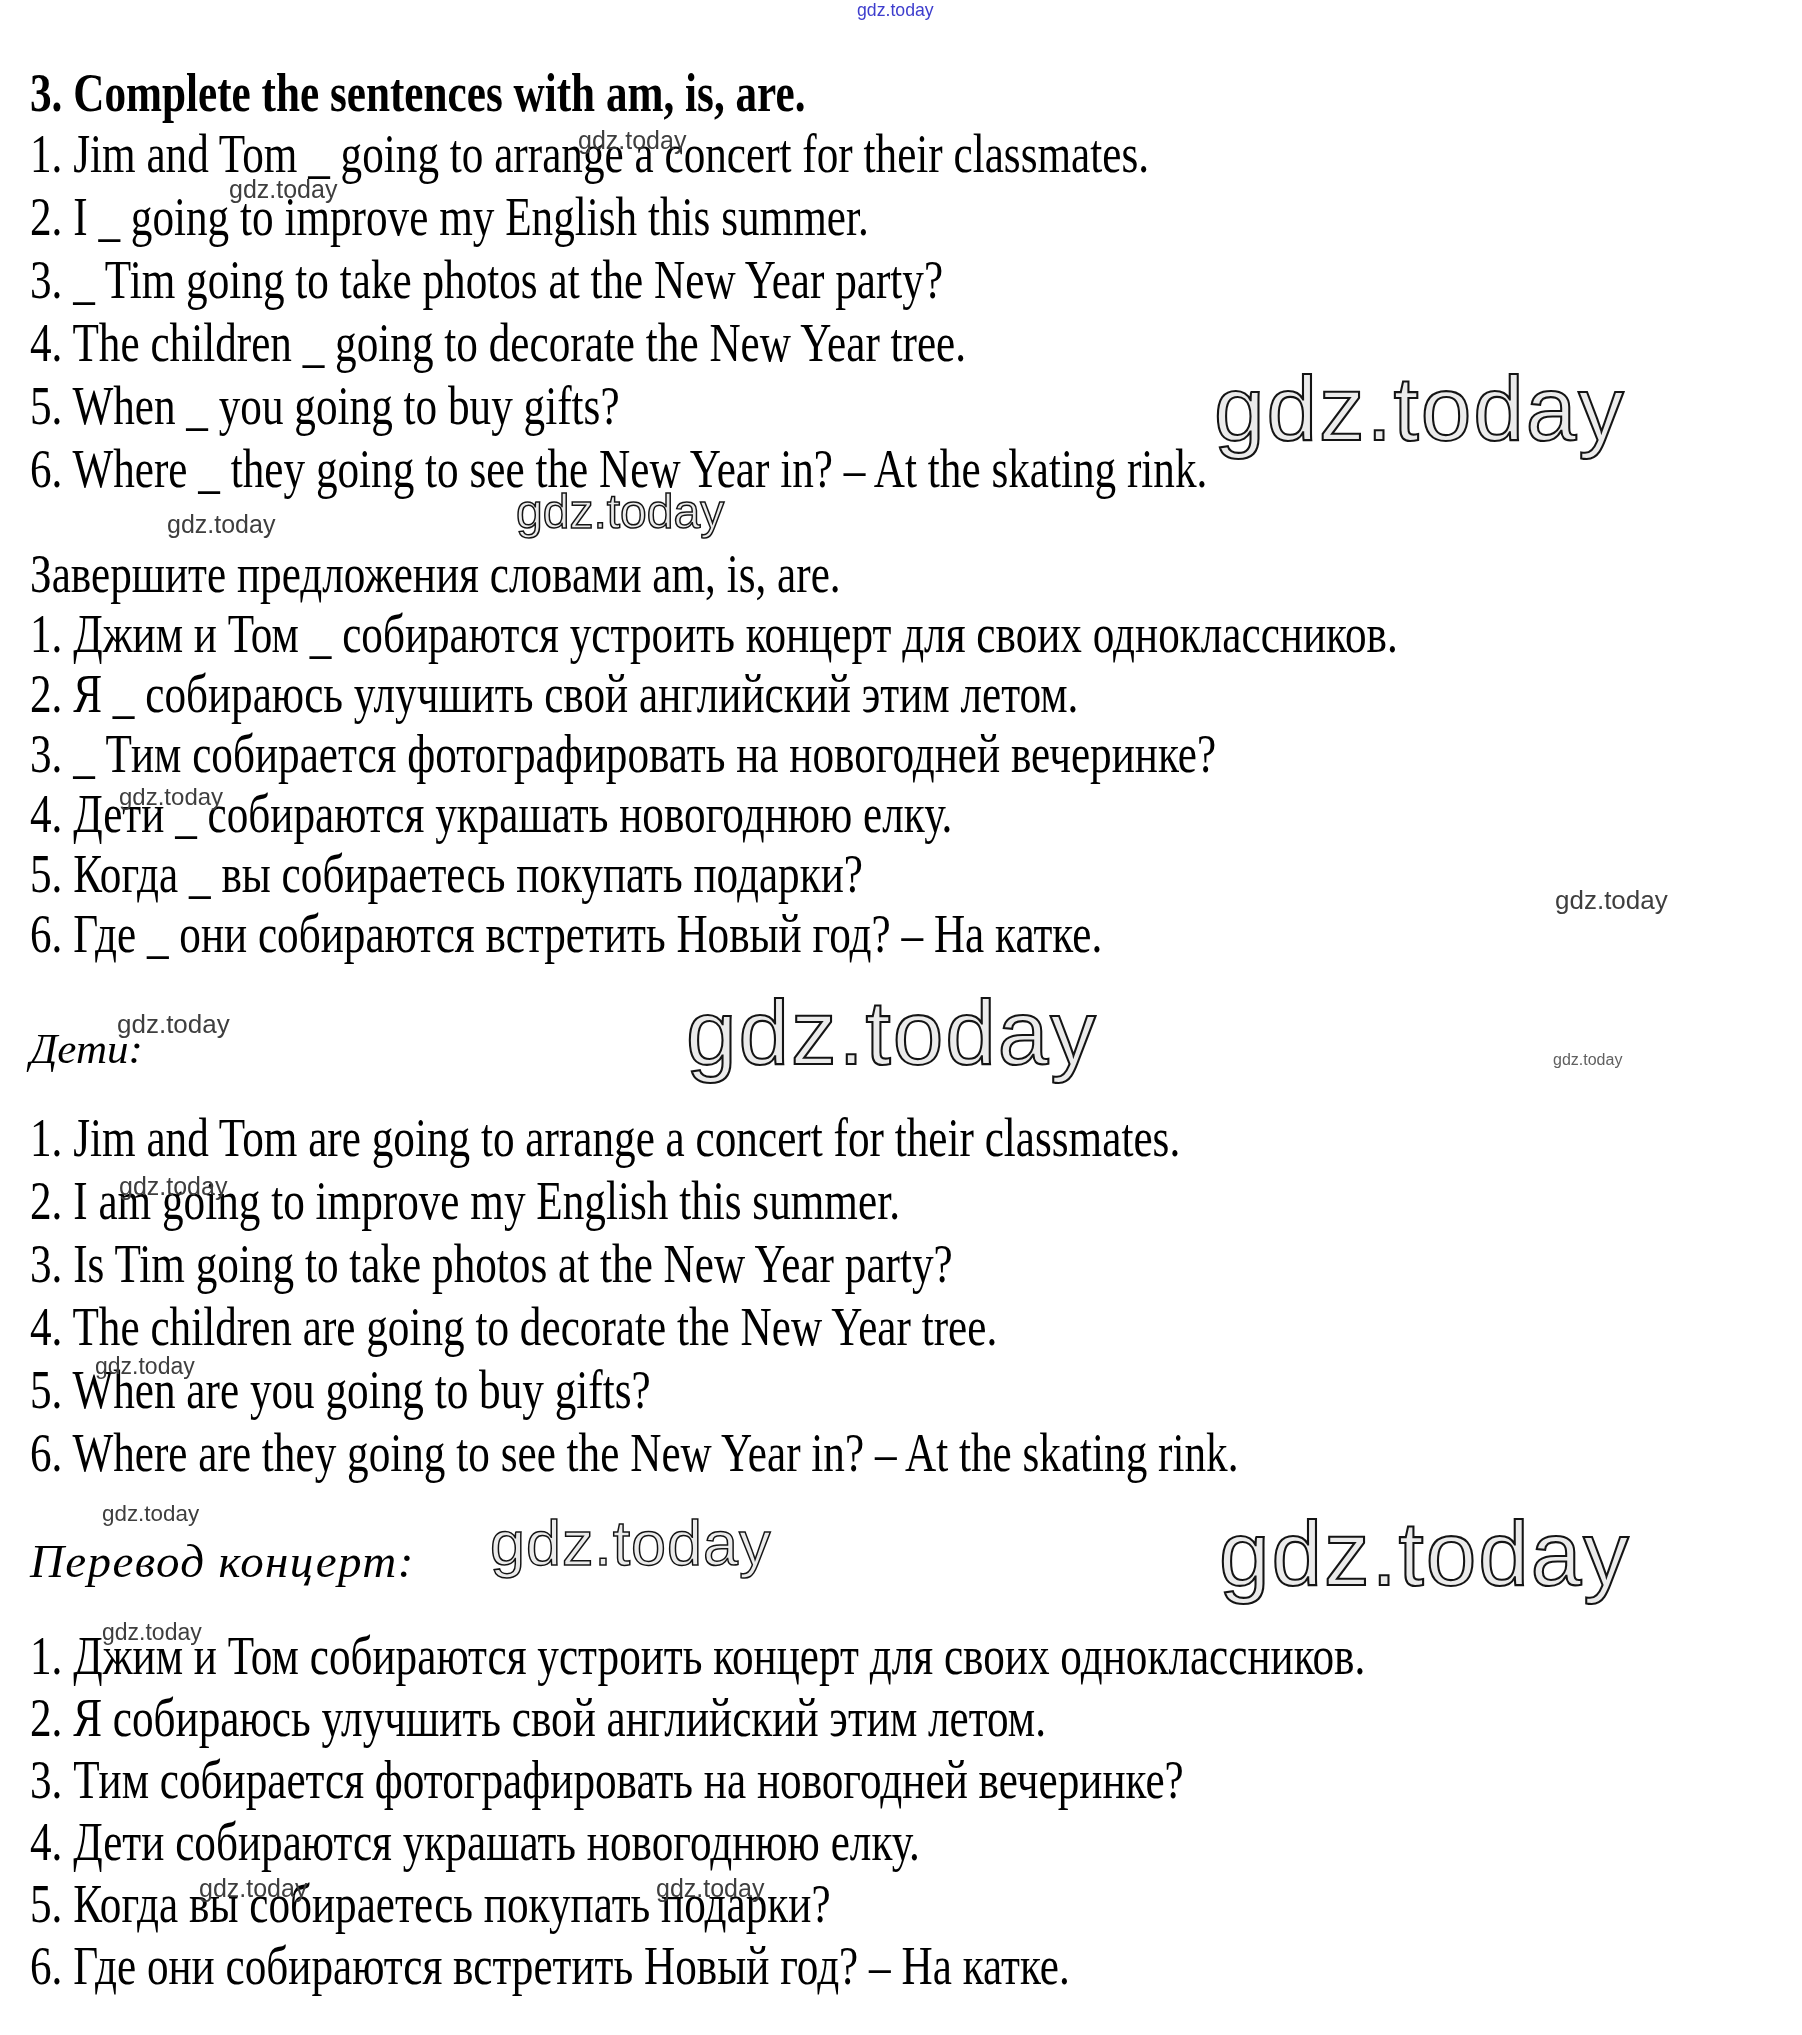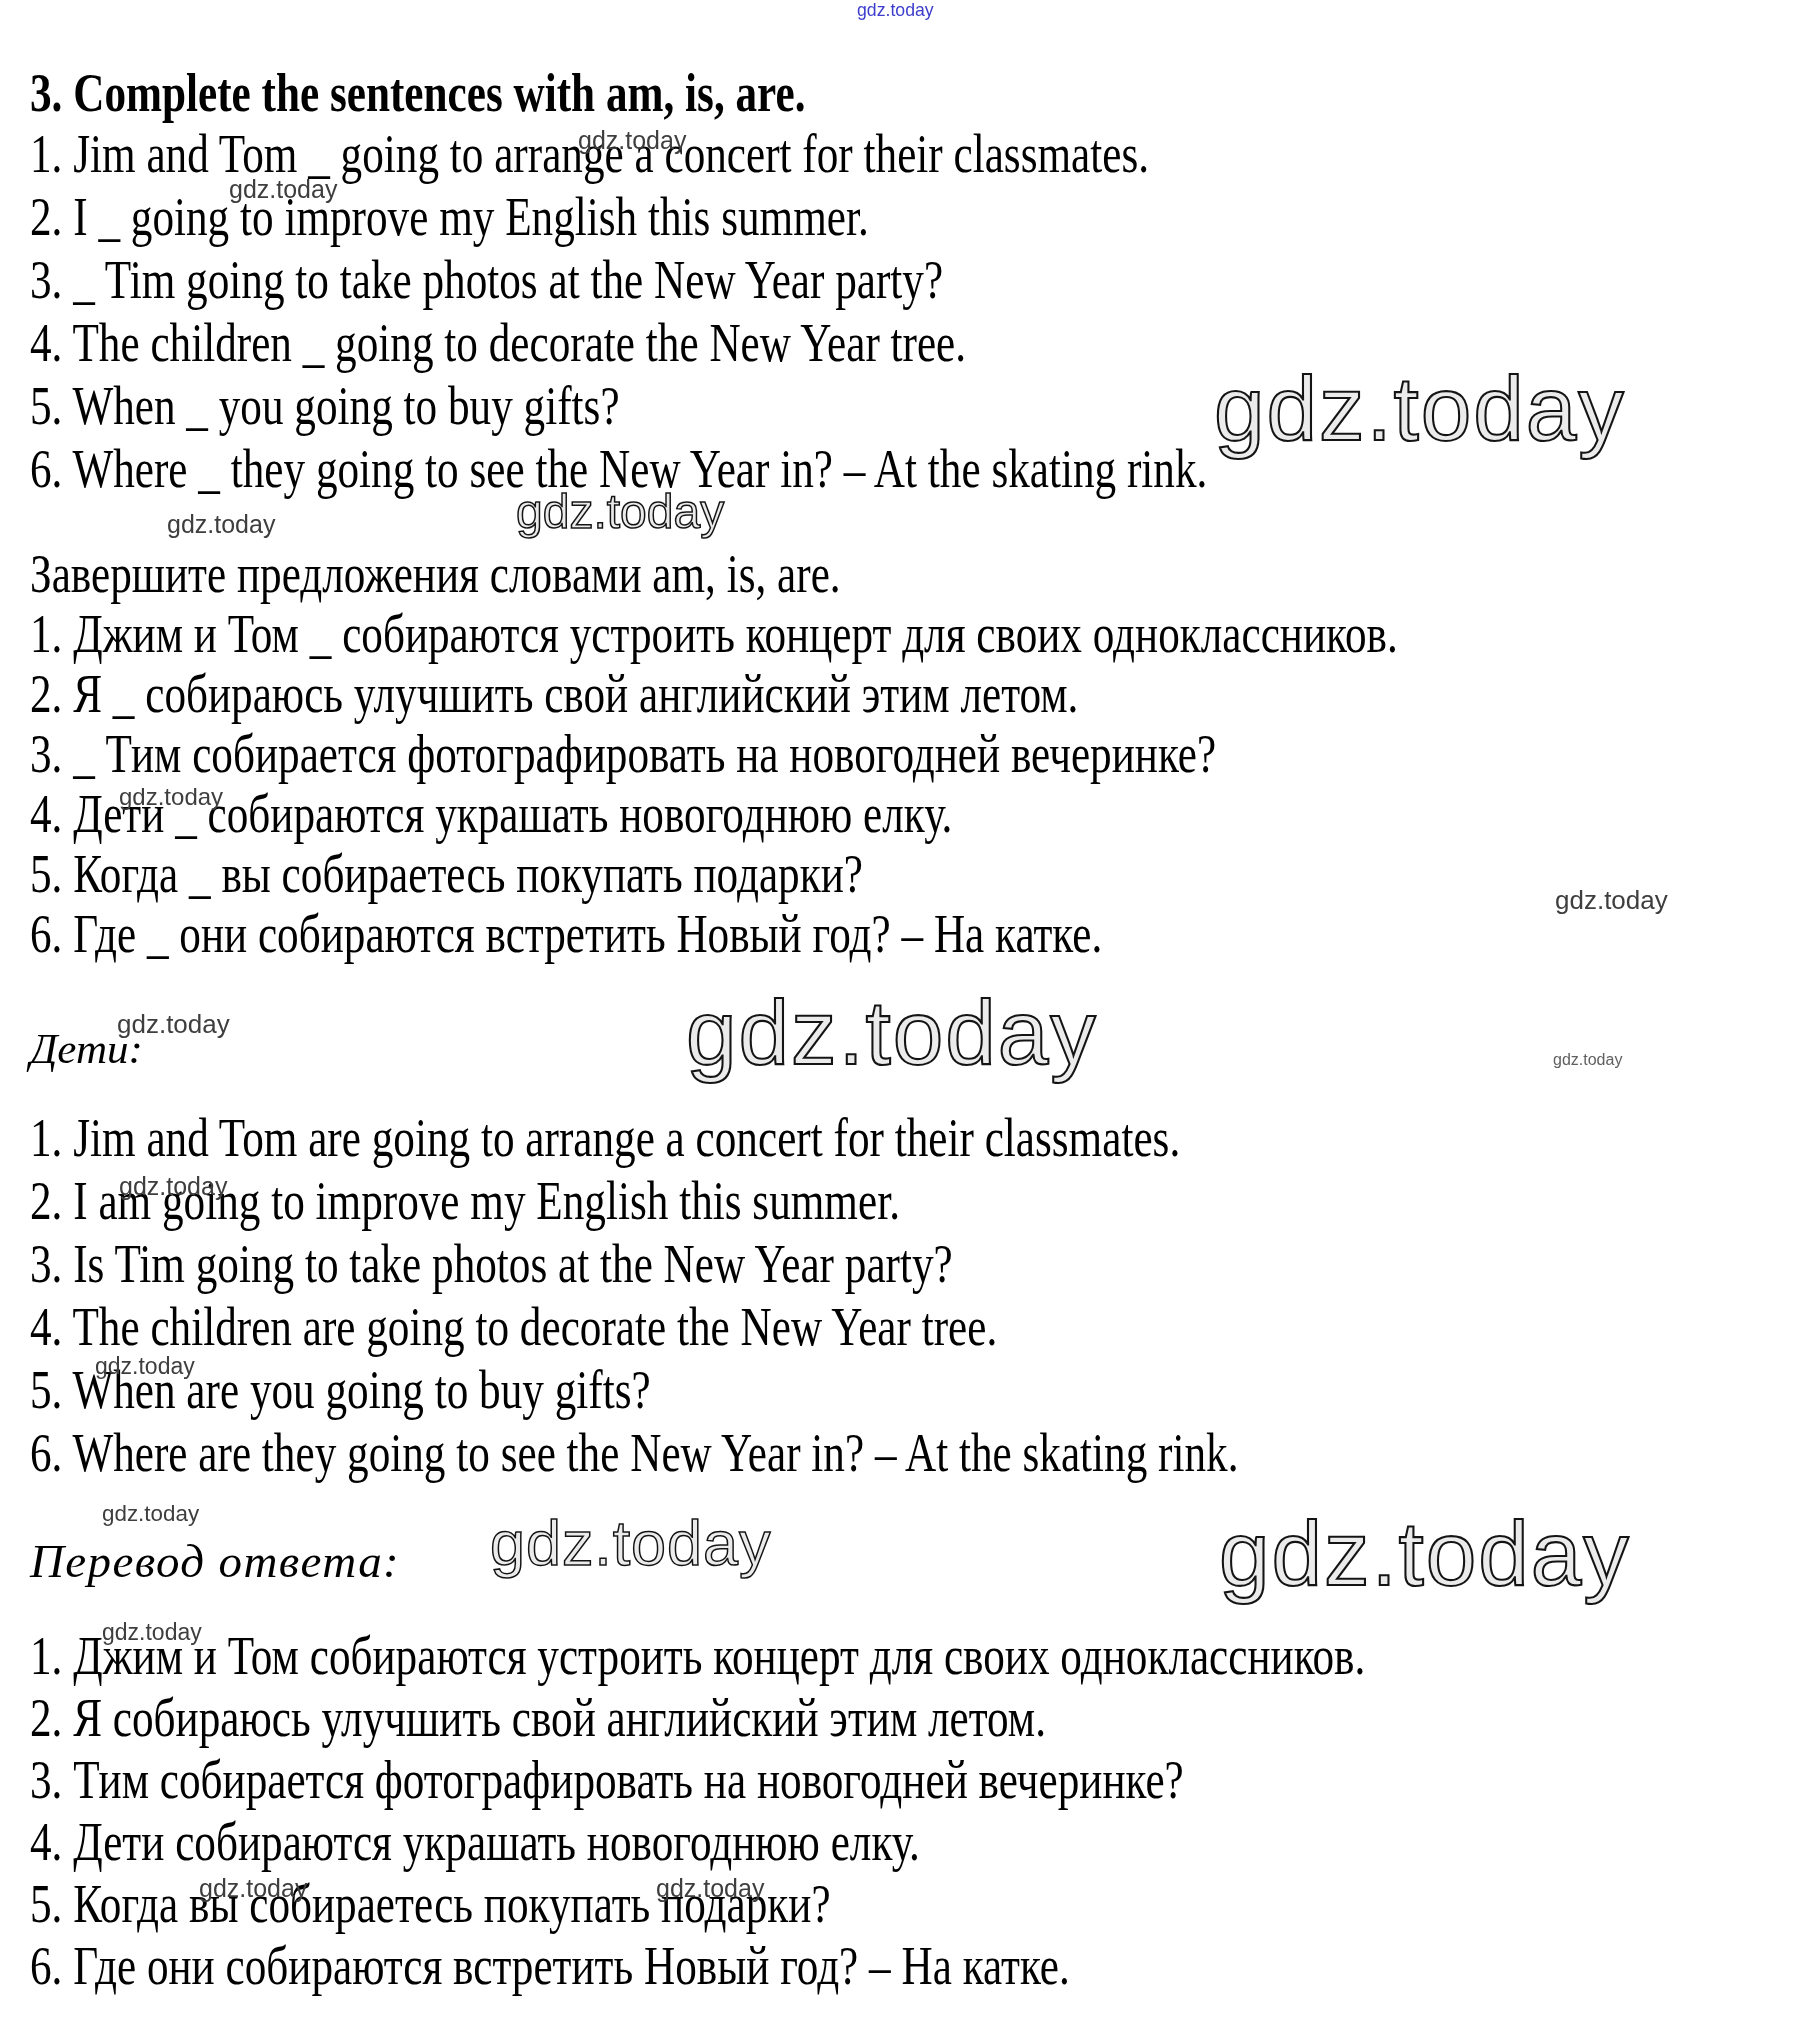--- a/index.html
+++ b/index.html
@@ -82,21 +82,21 @@
 
   <div class="sec" id="sec-ans">
     <div class="line">1. Jim and Tom are going to arrange a concert for their classmates.</div>
     <div class="line">2. I am going to improve my English this summer.</div>
     <div class="line">3. Is Tim going to take photos at the New Year party?</div>
     <div class="line">4. The children are going to decorate the New Year tree.</div>
     <div class="line">5. When are you going to buy gifts?</div>
     <div class="line">6. Where are they going to see the New Year in? – At the skating rink.</div>
   </div>
 
-  <div class="label" id="label-trans">Перевод ответа:</div>
+  <div class="label" id="label-trans">Перевод концерт:</div>
 
   <div class="sec" id="sec-trans">
     <div class="line">1. Джим и Том собираются устроить концерт для своих одноклассников.</div>
     <div class="line">2. Я собираюсь улучшить свой английский этим летом.</div>
     <div class="line">3. Тим собирается фотографировать на новогодней вечеринке?</div>
     <div class="line">4. Дети собираются украшать новогоднюю елку.</div>
     <div class="line">5. Когда вы собираетесь покупать подарки?</div>
     <div class="line">6. Где они собираются встретить Новый год? – На катке.</div>
   </div>
 

